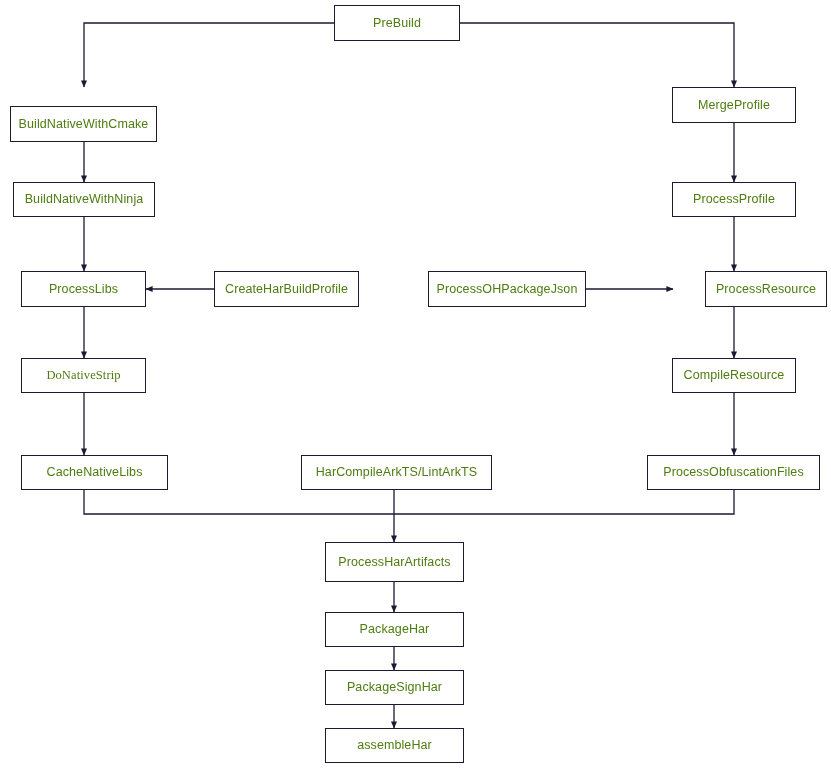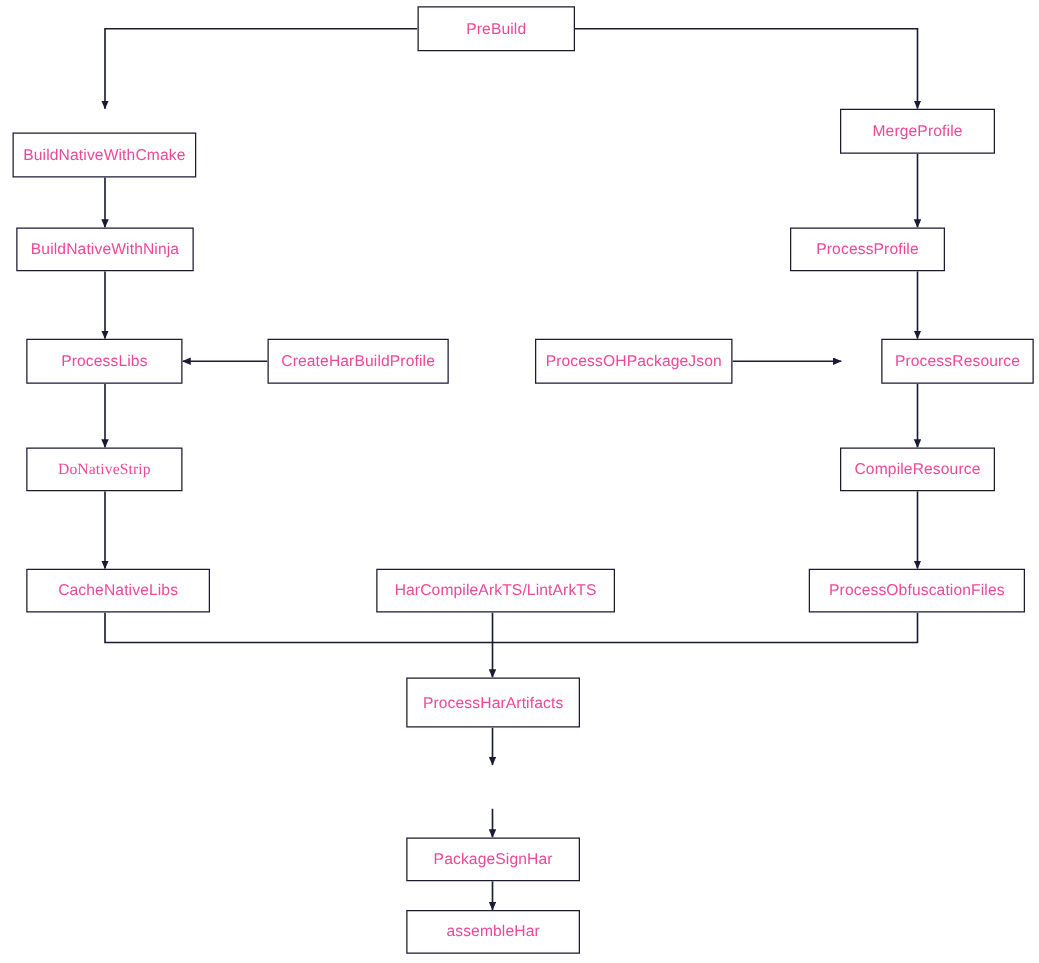--- a/index.html
+++ b/index.html
@@ -26,21 +26,21 @@
     height: 770px;
   }
   .flow-node {
     position: absolute;
     box-sizing: border-box;
     border: 1px solid #1a1a33;
     background: #ffffff;
     display: flex;
     align-items: center;
     justify-content: center;
-    color: #ec4899;
+    color: #4d7c0f;
     font-size: 12.5px;
     line-height: 1;
     letter-spacing: 0.1px;
     white-space: nowrap;
     z-index: 2;
   }
   .node-label {
     display: block;
     padding: 0 6px;
   }
@@ -102,21 +102,21 @@
   </div>
   <div class="flow-node" style="left: 10px; top: 87px; width: 147px; height: 36px; margin-top: 19px;">
     <span class="node-label">BuildNativeWithCmake</span>
   </div>
   <div class="flow-node" style="left: 672px; top: 87px; width: 124px; height: 36px;">
     <span class="node-label">MergeProfile</span>
   </div>
   <div class="flow-node" style="left: 13px; top: 182px; width: 142px; height: 35px;">
     <span class="node-label">BuildNativeWithNinja</span>
   </div>
-  <div class="flow-node" style="left: 632px; top: 182px; width: 124px; height: 35px;">
+  <div class="flow-node" style="left: 672px; top: 182px; width: 124px; height: 35px;">
     <span class="node-label">ProcessProfile</span>
   </div>
   <div class="flow-node" style="left: 21px; top: 271px; width: 125px; height: 36px;">
     <span class="node-label">ProcessLibs</span>
   </div>
   <div class="flow-node" style="left: 214px; top: 271px; width: 145px; height: 36px;">
     <span class="node-label">CreateHarBuildProfile</span>
   </div>
   <div class="flow-node" style="left: 428px; top: 271px; width: 158px; height: 36px;">
     <span class="node-label">ProcessOHPackageJson</span>
@@ -135,20 +135,23 @@
   </div>
   <div class="flow-node" style="left: 301px; top: 455px; width: 191px; height: 35px;">
     <span class="node-label">HarCompileArkTS/LintArkTS</span>
   </div>
   <div class="flow-node" style="left: 647px; top: 455px; width: 173px; height: 35px;">
     <span class="node-label">ProcessObfuscationFiles</span>
   </div>
   <div class="flow-node" style="left: 325px; top: 542px; width: 139px; height: 40px; justify-content: center;">
     <span class="node-label">ProcessHarArtifacts</span>
   </div>
+  <div class="flow-node" style="left: 325px; top: 612px; width: 139px; height: 35px;">
+    <span class="node-label">PackageHar</span>
+  </div>
   <div class="flow-node" style="left: 325px; top: 670px; width: 139px; height: 35px;">
     <span class="node-label">PackageSignHar</span>
   </div>
   <div class="flow-node" style="left: 325px; top: 728px; width: 139px; height: 35px;">
     <span class="node-label">assembleHar</span>
   </div>
 
 </div>
 
 </body></html>

